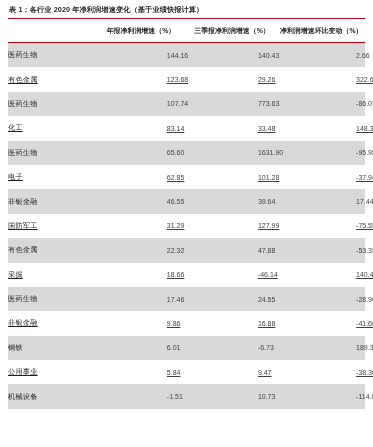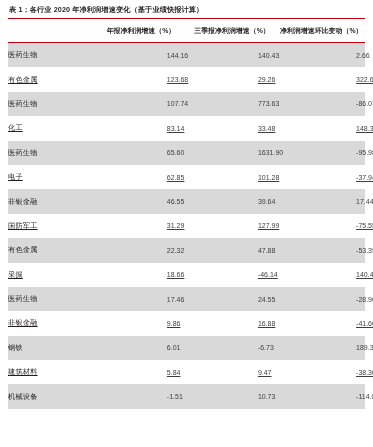--- a/index.html
+++ b/index.html
@@ -210,21 +210,21 @@
           <td class="val v2">16.88</td>
           <td class="val v3">-41.60</td>
         </tr>
         <tr class="shaded">
           <td class="name">钢铁</td>
           <td class="val v1">6.01</td>
           <td class="val v2">-6.73</td>
           <td class="val v3">189.37</td>
         </tr>
         <tr class="plain">
-          <td class="name">建筑材料</td>
+          <td class="name">公用事业</td>
           <td class="val v1">5.84</td>
           <td class="val v2">9.47</td>
           <td class="val v3">-38.30</td>
         </tr>
         <tr class="shaded">
           <td class="name">机械设备</td>
           <td class="val v1">-1.51</td>
           <td class="val v2">10.73</td>
           <td class="val v3">-114.04</td>
         </tr>

